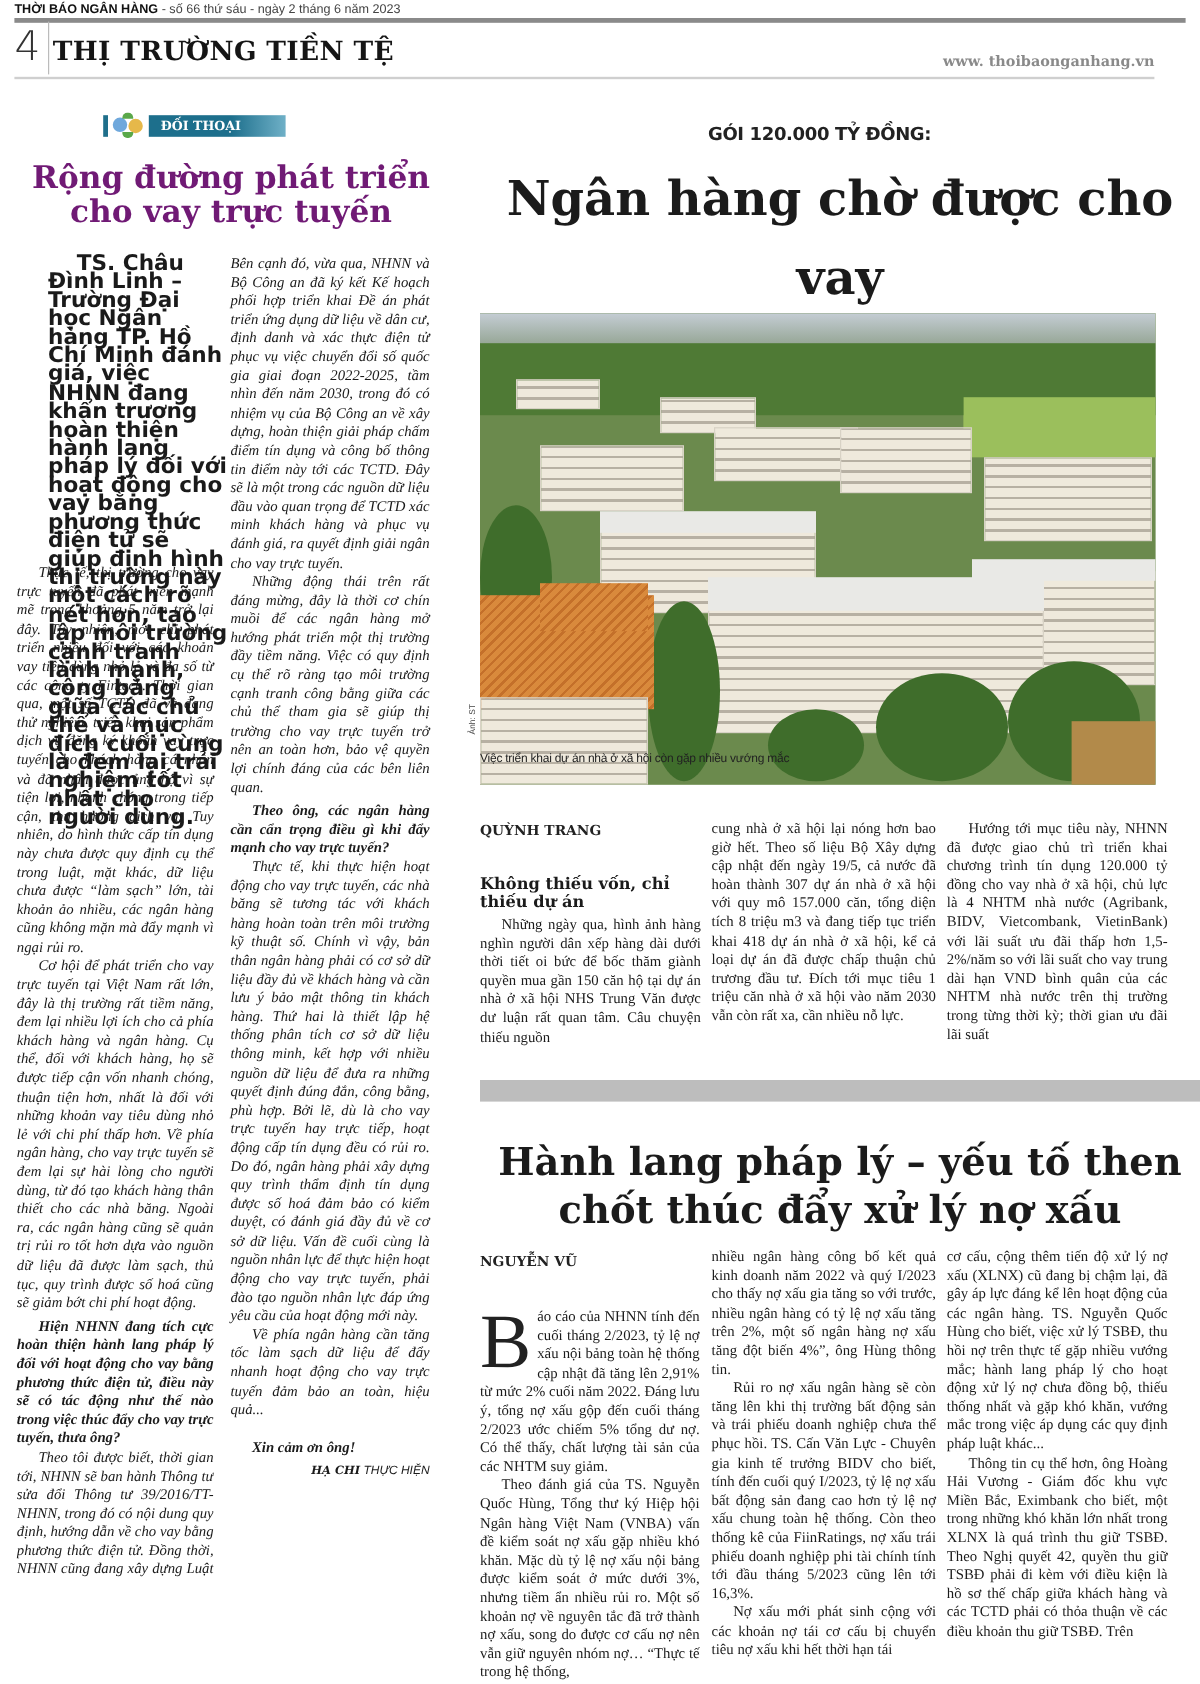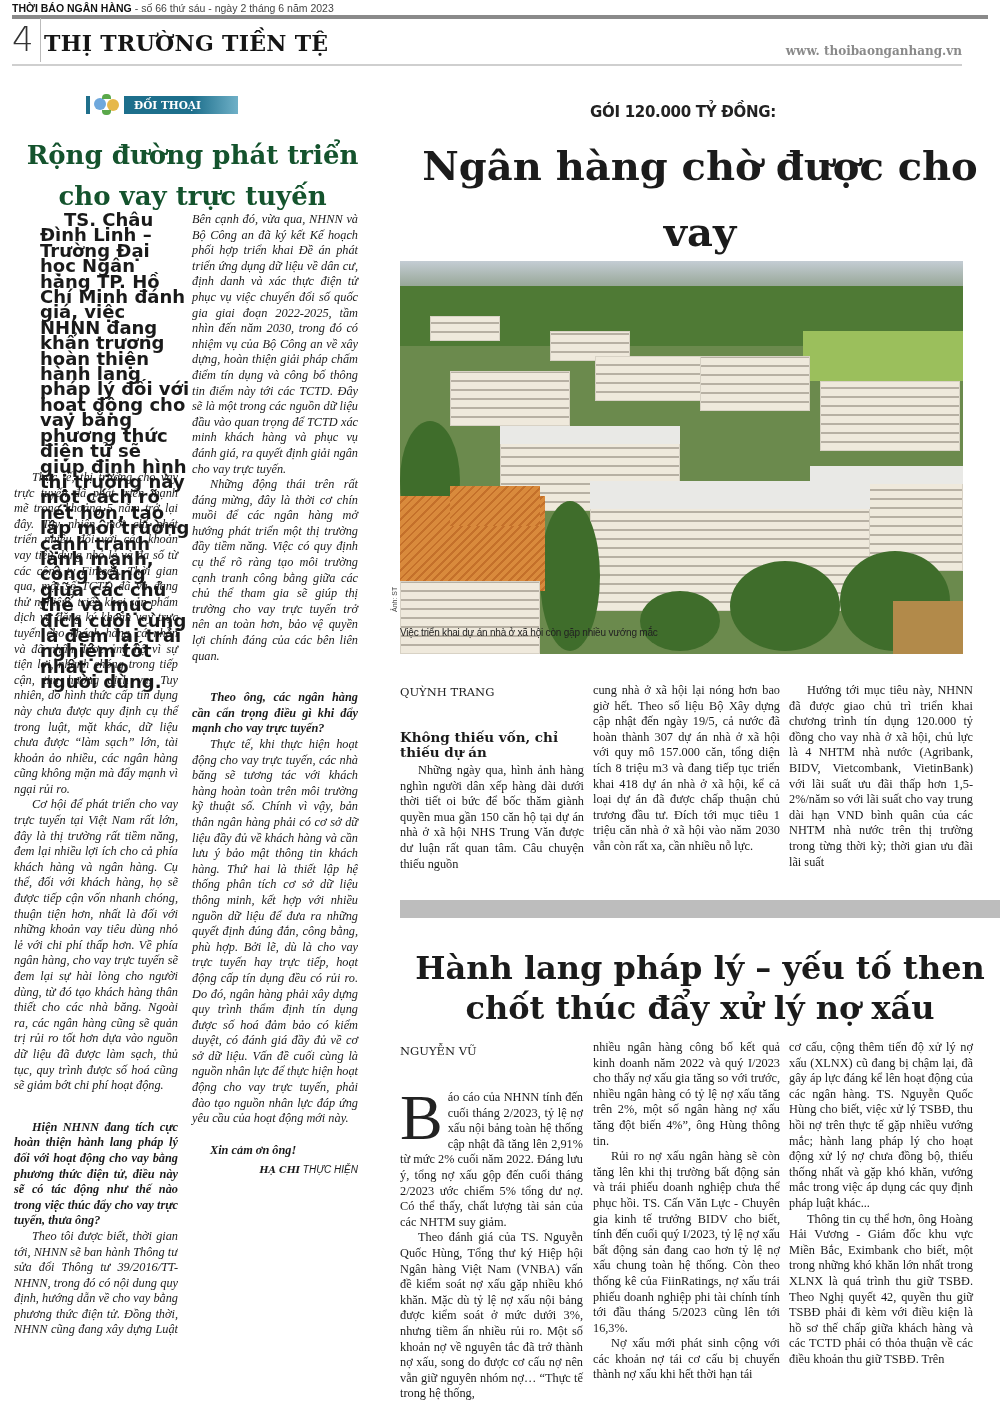--- a/index.html
+++ b/index.html
@@ -17,47 +17,47 @@
   .headrule { position: absolute; left: 12px; right: 38px; top: 64px; height: 2px; background: #cfcfcf; }
 
   
   .badge { position: absolute; left: 86px; top: 95px; display: flex; align-items: center; height: 20px; }
   .badge .bar { width: 4px; height: 18px; background: #1f6f8b; margin-right: 3px; }
   .badge .avatar { width: 28px; height: 22px; position: relative; margin-right: 3px; }
   .badge .avatar span { position: absolute; border-radius: 50%; }
   .badge .label { height: 18px; background: linear-gradient(90deg,#1d6f8c 0%,#1d6f8c 60%,#6fb0c7 100%); color: #fff; font-family: "DejaVu Serif", serif; font-weight: 700; font-size: 10.5px; line-height: 18px; padding: 0 14px 0 10px; width: 114px; }
 
   
-  .left-title { position: absolute; left: 20px; top: 135px; width: 345px; text-align: center; font-family: "DejaVu Serif", serif; font-weight: 700; font-size: 26px; line-height: 41px; color: #14532d; }
+  .left-title { position: absolute; left: 20px; top: 135px; width: 345px; text-align: center; font-family: "DejaVu Serif", serif; font-weight: 700; font-size: 26px; line-height: 28px; color: #701a75; }
   .col { position: absolute; font-size: 12.3px; line-height: 15.6px; text-align: justify; }
   .col p { text-indent: 18px; }
   .lead { font-family: "DejaVu Sans", sans-serif; font-weight: 700; font-size: 18px; line-height: 15.4px; text-align: left; }
   .lead p { text-indent: 24px; }
   .ital { font-style: italic; }
-  .q { font-weight: 700; font-style: italic; margin-top: 26px; }
+  .q { font-weight: 700; font-style: italic; margin-top: 4px; }
   .q p { text-indent: 18px; }
   .sig { text-align: right; font-family: "Liberation Sans", sans-serif; font-size: 10px; margin-top: 4px; }
   .sig b { font-family: "DejaVu Serif", serif; font-size: 9.5px; }
   .thanks { font-weight: 700; font-style: italic; margin-top: 16px; text-indent: 18px; }
 
   
   .kicker { position: absolute; left: 590px; top: 103px; font-family: "DejaVu Sans", sans-serif; font-weight: 700; font-size: 15px; letter-spacing: -0.3px; color: #222; }
   .main-title { position: absolute; left: 400px; top: 133px; width: 600px; text-align: center; font-family: "DejaVu Serif", serif; font-weight: 700; font-size: 40px; line-height: 66px; color: #1b1b1b; }
 
   .photo { position: absolute; left: 400px; top: 261px; width: 563px; height: 393px; overflow: hidden; background: #6b8a4d; }
   .photo .sky { position: absolute; left: 0; top: 0; width: 100%; height: 30px; background: linear-gradient(#c4cdd4,#8fa08c); }
   .photo .field { position: absolute; right: 0; top: 70px; width: 160px; height: 50px; background: #9bbf5c; }
   .photo .bldg { position: absolute; background: repeating-linear-gradient(0deg,#efe9dc 0 7px,#b7b0a3 7px 9px); border: 1px solid #d8d2c5; }
   .photo .roof { position: absolute; background: #e9e9e6; }
   .photo .tile { position: absolute; background: repeating-linear-gradient(135deg,#d98a3c 0 4px,#c4702a 4px 6px); }
   .photo .tree { position: absolute; border-radius: 50%; background: #3f6d2b; }
   .credit { position: absolute; left: 391px; top: 612px; font-family: "Liberation Sans", sans-serif; font-size: 7px; color: #444; transform: rotate(-90deg); transform-origin: left top; }
   .caption { position: absolute; left: 400px; top: 627px; font-family: "Liberation Sans", sans-serif; font-size: 10px; color: #222; letter-spacing: -0.2px; }
 
-  .byline { position: absolute; font-family: "DejaVu Serif", serif; font-weight: 400; font-size: 11.5px; color: #222; }
+  .byline { position: absolute; font-family: "DejaVu Serif", serif; font-weight: 700; font-size: 11.5px; color: #222; }
   .subhead { position: absolute; left: 400px; top: 730px; font-family: "DejaVu Serif", serif; font-weight: 700; font-size: 13.5px; line-height: 15px; color: #1b1b1b; }
 
   .graybar { position: absolute; left: 400px; top: 900px; width: 600px; height: 18px; background: #bdbdbd; }
   .second-title { position: absolute; left: 400px; top: 948px; width: 600px; text-align: center; font-family: "DejaVu Serif", serif; font-weight: 700; font-size: 32px; line-height: 40px; color: #1b1b1b; }
 
   .dropcap { float: left; font-family: "Liberation Serif", serif; font-size: 64px; line-height: 50px; margin: 3px 5px 0 0; color: #222; }
   .noindent { text-indent: 0 !important; }
 </style>
 </head>
 <body>
@@ -98,20 +98,21 @@
   <p style="height:110px;overflow:hidden;">Theo tôi được biết, thời gian tới, NHNN sẽ ban hành Thông tư sửa đổi Thông tư 39/2016/TT-NHNN, trong đó có nội dung quy định, hướng dẫn về cho vay bằng phương thức điện tử. Đồng thời, NHNN cũng đang xây dựng Luật Các TCTD (sửa đổi), trong đó cũng sẽ dự kiến sửa đổi, bổ sung các quy định về cho vay để đáp ứng nhu cầu cho vay giá trị nhỏ bằng phương tiện điện tử.</p>
 </div>
 
 <div class="col ital" style="left:192px;top:212px;width:166px;">
   <p class="noindent">Bên cạnh đó, vừa qua, NHNN và Bộ Công an đã ký kết Kế hoạch phối hợp triển khai Đề án phát triển ứng dụng dữ liệu về dân cư, định danh và xác thực điện tử phục vụ việc chuyển đổi số quốc gia giai đoạn 2022-2025, tầm nhìn đến năm 2030, trong đó có nhiệm vụ của Bộ Công an về xây dựng, hoàn thiện giải pháp chấm điểm tín dụng và công bố thông tin điểm này tới các TCTD. Đây sẽ là một trong các nguồn dữ liệu đầu vào quan trọng để TCTD xác minh khách hàng và phục vụ đánh giá, ra quyết định giải ngân cho vay trực tuyến.</p>
   <p>Những động thái trên rất đáng mừng, đây là thời cơ chín muồi để các ngân hàng mở hướng phát triển một thị trường đầy tiềm năng. Việc có quy định cụ thể rõ ràng tạo môi trường cạnh tranh công bằng giữa các chủ thể tham gia sẽ giúp thị trường cho vay trực tuyến trở nên an toàn hơn, bảo vệ quyền lợi chính đáng của các bên liên quan.</p>
   <div class="q">
       <p>Theo ông, các ngân hàng cần cẩn trọng điều gì khi đẩy mạnh cho vay trực tuyến?</p>
     </div>
   <p>Thực tế, khi thực hiện hoạt động cho vay trực tuyến, các nhà băng sẽ tương tác với khách hàng hoàn toàn trên môi trường kỹ thuật số. Chính vì vậy, bản thân ngân hàng phải có cơ sở dữ liệu đầy đủ về khách hàng và cần lưu ý bảo mật thông tin khách hàng. Thứ hai là thiết lập hệ thống phân tích cơ sở dữ liệu thông minh, kết hợp với nhiều nguồn dữ liệu để đưa ra những quyết định đúng đắn, công bằng, phù hợp. Bởi lẽ, dù là cho vay trực tuyến hay trực tiếp, hoạt động cấp tín dụng đều có rủi ro. Do đó, ngân hàng phải xây dựng quy trình thẩm định tín dụng được số hoá đảm bảo có kiểm duyệt, có đánh giá đầy đủ về cơ sở dữ liệu. Vấn đề cuối cùng là nguồn nhân lực để thực hiện hoạt động cho vay trực tuyến, phải đào tạo nguồn nhân lực đáp ứng yêu cầu của hoạt động mới này.</p>
+  <p>Về phía ngân hàng cần tăng tốc làm sạch dữ liệu để đẩy nhanh hoạt động cho vay trực tuyến đảm bảo an toàn, hiệu quả...</p>
   <p class="thanks">Xin cảm ơn ông!</p>
   <div class="sig"><b>HẠ CHI</b><span> THỰC HIỆN</span></div>
 </div>
 
 <div class="kicker">GÓI 120.000 TỶ ĐỒNG:</div>
 <h1 class="main-title">Ngân hàng chờ được cho vay</h1>
 
 <div class="photo">
   <div class="sky"></div>
   <div class="field"></div>
@@ -159,18 +160,18 @@
 <h1 class="second-title">Hành lang pháp lý – yếu tố then chốt thúc đẩy xử lý nợ xấu</h1>
 <div class="byline" style="left:400px;top:1044px;">NGUYỄN VŨ</div>
 
 <div class="col" style="left:400px;top:1090px;width:183px;">
   <p class="noindent"><span class="dropcap">B</span><span>áo cáo của NHNN tính đến cuối tháng 2/2023, tỷ lệ nợ xấu nội bảng toàn hệ thống cập nhật đã tăng lên 2,91% từ mức 2% cuối năm 2022. Đáng lưu ý, tổng nợ xấu gộp đến cuối tháng 2/2023 ước chiếm 5% tổng dư nợ. Có thể thấy, chất lượng tài sản của các NHTM suy giảm.</span></p>
   <p>Theo đánh giá của TS. Nguyễn Quốc Hùng, Tổng thư ký Hiệp hội Ngân hàng Việt Nam (VNBA) vấn đề kiểm soát nợ xấu gặp nhiều khó khăn. Mặc dù tỷ lệ nợ xấu nội bảng được kiểm soát ở mức dưới 3%, nhưng tiềm ẩn nhiều rủi ro. Một số khoản nợ về nguyên tắc đã trở thành nợ xấu, song do được cơ cấu nợ nên vẫn giữ nguyên nhóm nợ…  “Thực tế trong hệ thống,</p>
 </div>
 <div class="col" style="left:593px;top:1040px;width:187px;">
   <p class="noindent">nhiều ngân hàng công bố kết quả kinh doanh năm 2022 và quý I/2023 cho thấy nợ xấu gia tăng so với trước, nhiều ngân hàng có tỷ lệ nợ xấu tăng trên 2%, một số ngân hàng nợ xấu tăng đột biến 4%”, ông Hùng thông tin.</p>
   <p>Rủi ro nợ xấu ngân hàng sẽ còn tăng lên khi thị trường bất động sản và trái phiếu doanh nghiệp chưa thể phục hồi. TS. Cấn Văn Lực - Chuyên gia kinh tế trưởng BIDV cho biết, tính đến cuối quý I/2023, tỷ lệ nợ xấu bất động sản đang cao hơn tỷ lệ nợ xấu chung toàn hệ thống. Còn theo thống kê của FiinRatings, nợ xấu trái phiếu doanh nghiệp phi tài chính tính tới đầu tháng 5/2023 cũng lên tới 16,3%.</p>
-  <p>Nợ xấu mới phát sinh cộng với các khoản nợ tái cơ cấu bị chuyển thành nợ xấu khi hết thời hạn tái</p>
+  <p>Nợ xấu mới phát sinh cộng với các khoản nợ tái cơ cấu bị chuyển tiêu nợ xấu khi hết thời hạn tái</p>
 </div>
 <div class="col" style="left:789px;top:1040px;width:184px;">
   <p class="noindent">cơ cấu, cộng thêm tiến độ xử lý nợ xấu (XLNX) cũ đang bị chậm lại, đã gây áp lực đáng kể lên hoạt động của các ngân hàng.  TS. Nguyễn Quốc Hùng cho biết, việc xử lý TSBĐ, thu hồi nợ trên thực tế gặp nhiều vướng mắc; hành lang pháp lý cho hoạt động xử lý nợ chưa đồng bộ, thiếu thống nhất và gặp khó khăn, vướng mắc trong việc áp dụng các quy định pháp luật khác...</p>
   <p>Thông tin cụ thể hơn, ông Hoàng Hải Vương - Giám đốc khu vực Miền Bắc, Eximbank cho biết, một trong những khó khăn lớn nhất trong XLNX là quá trình thu giữ TSBĐ. Theo Nghị quyết 42, quyền thu giữ TSBĐ phải đi kèm với điều kiện là hồ sơ thế chấp giữa khách hàng và các TCTD phải có thỏa thuận về các điều khoản thu giữ TSBĐ. Trên</p>
 </div>
 
 </body></html>

